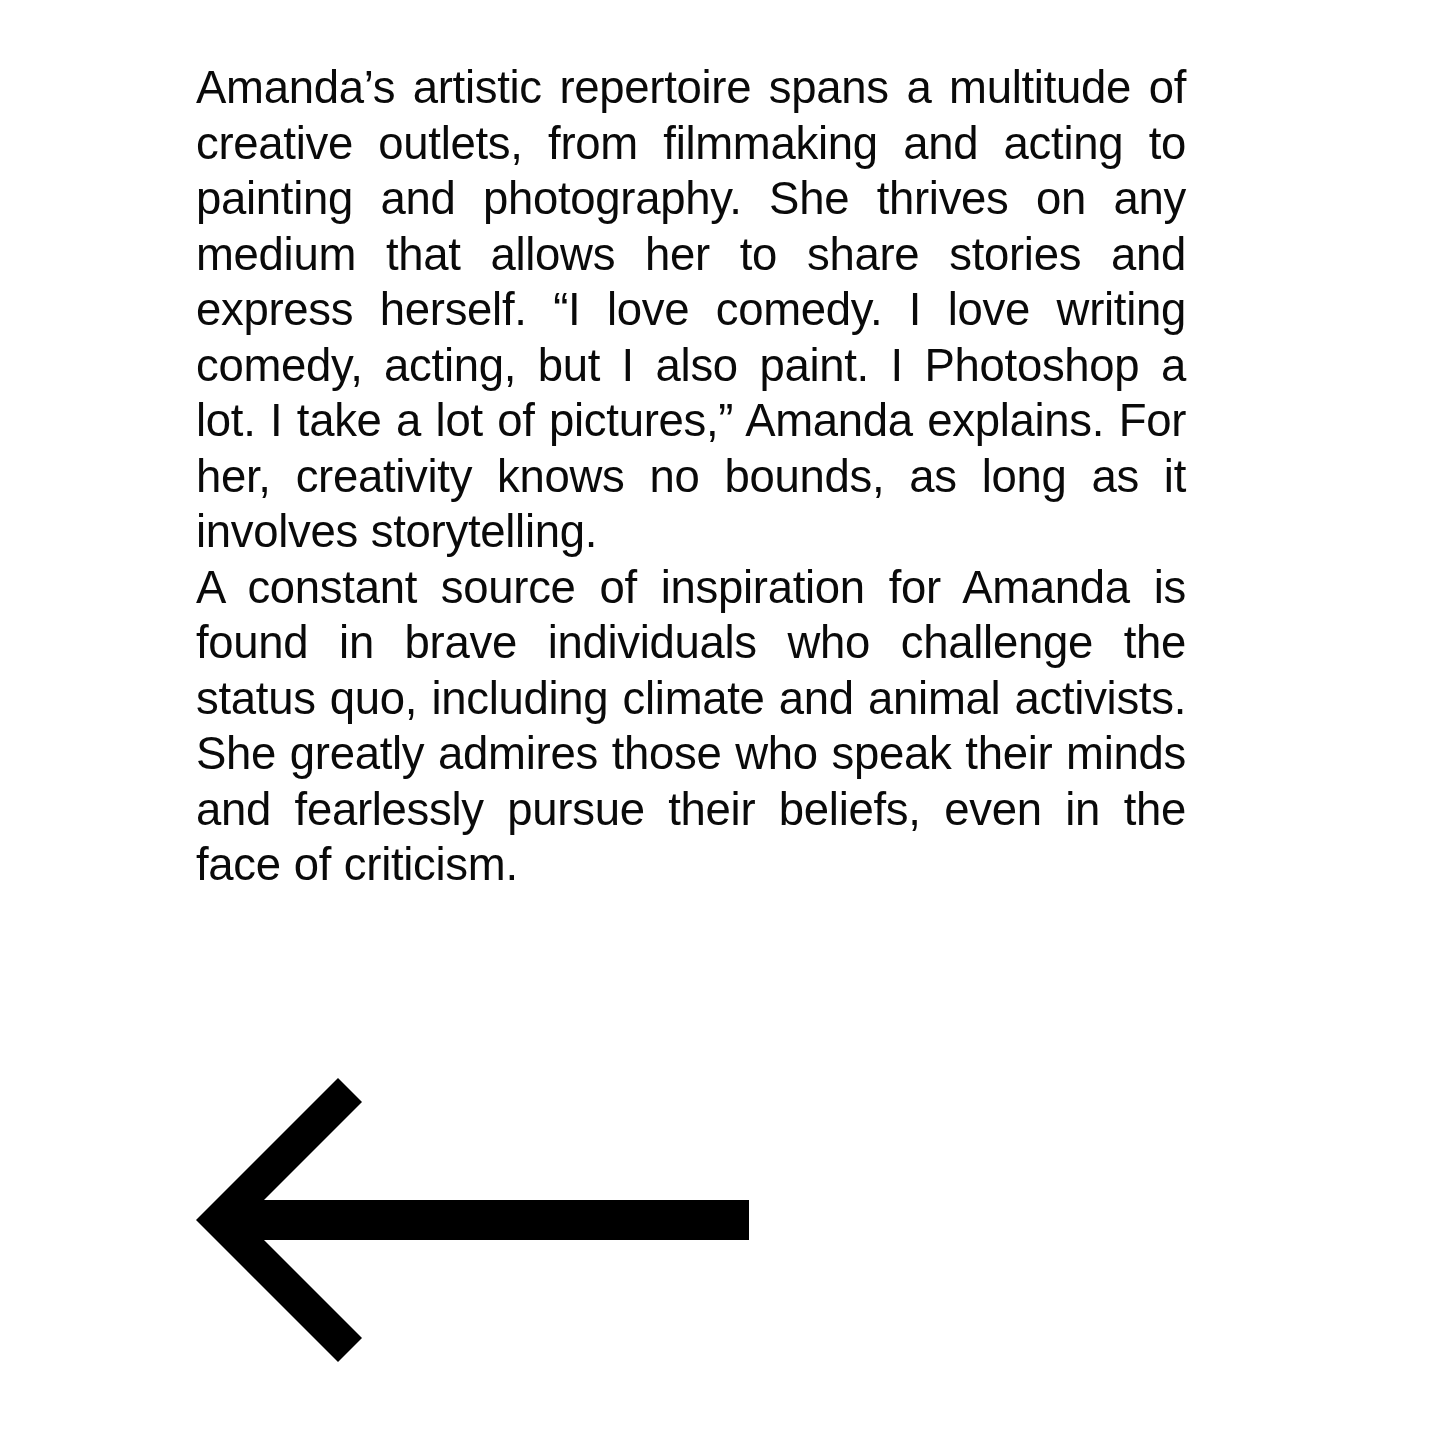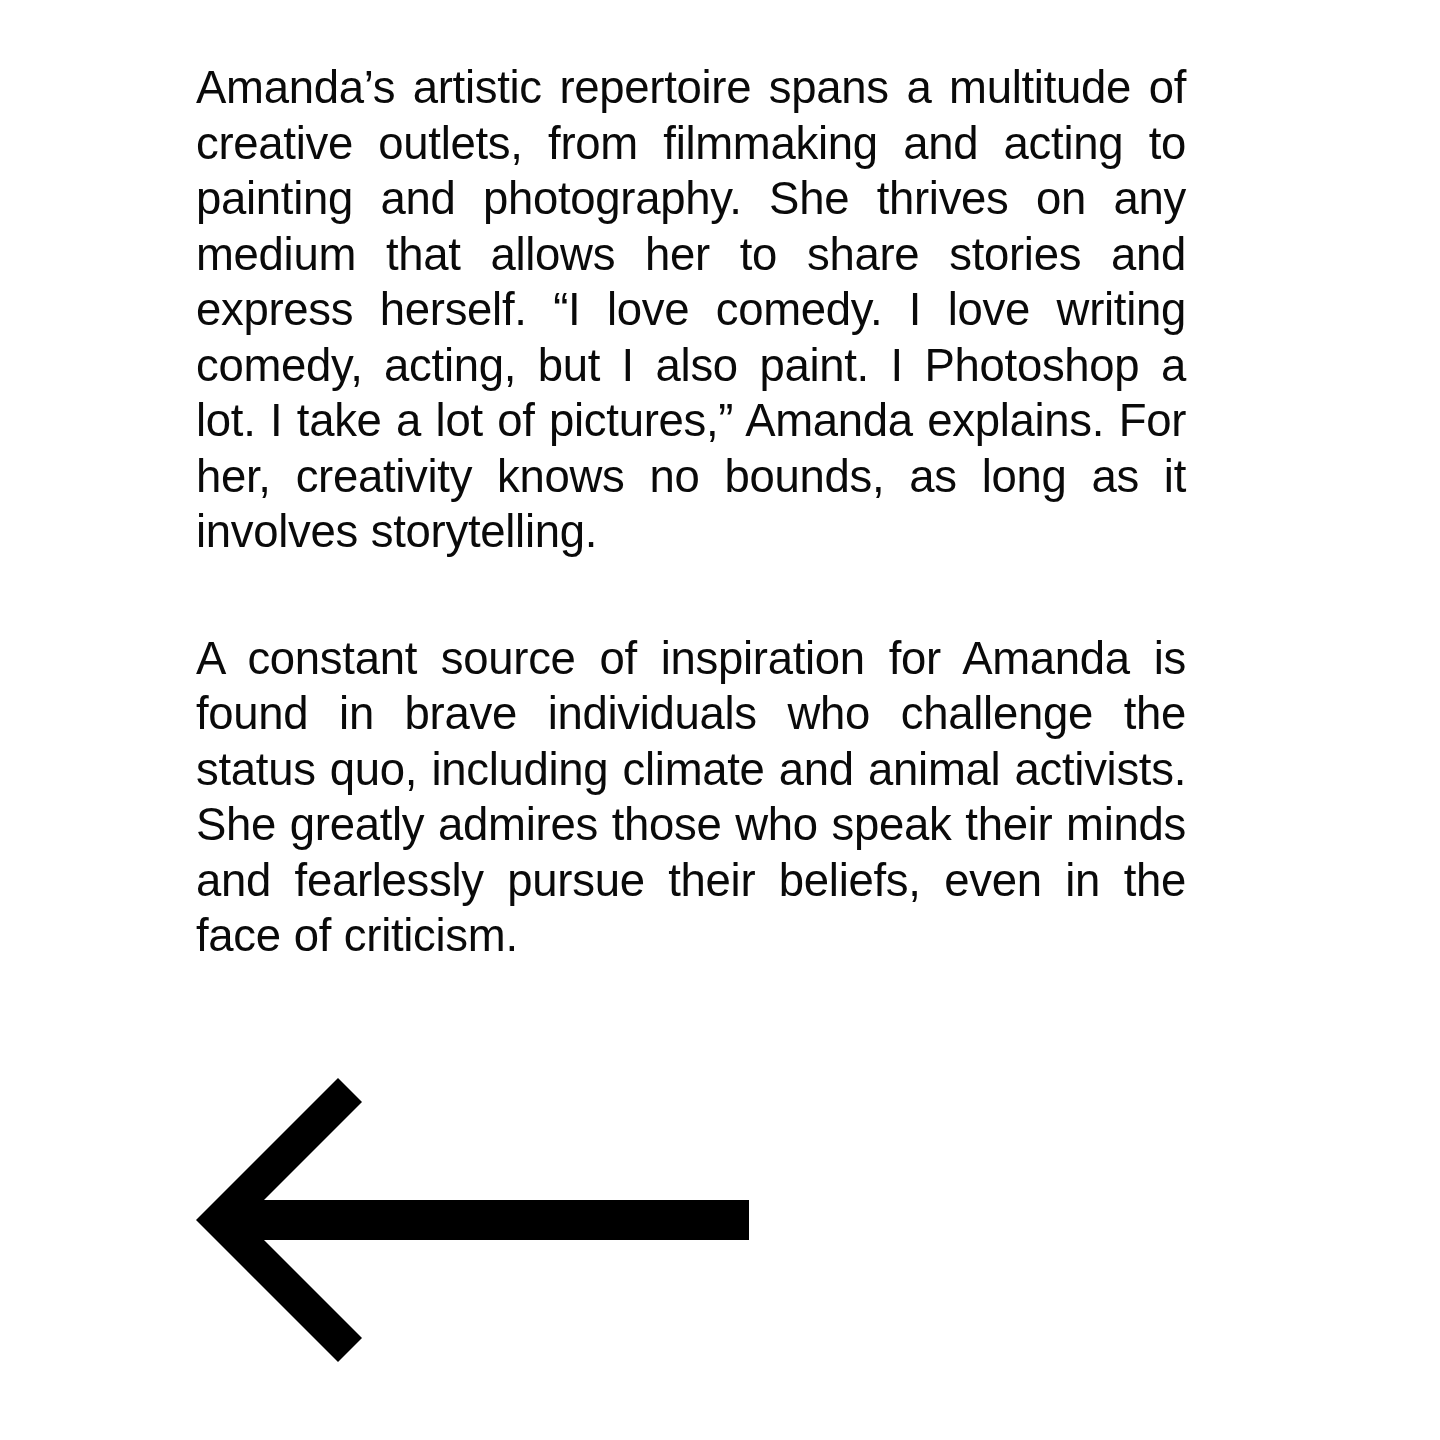--- a/index.html
+++ b/index.html
@@ -27,21 +27,20 @@
   .para {
     font-size: 45.5px;
     line-height: 55.5px;
     letter-spacing: -0.3px;
     text-align: justify;
     text-justify: inter-word;
     margin: 0;
     word-spacing: 0.5px;
   }
   .para + .para {
-    margin-top: 71px;
   }
   .para-last-line-left {
     text-align-last: left;
   }
   .arrow-wrap {
     position: absolute;
     left: 196px;
     top: 1070px;
     width: 560px;
     height: 300px;

